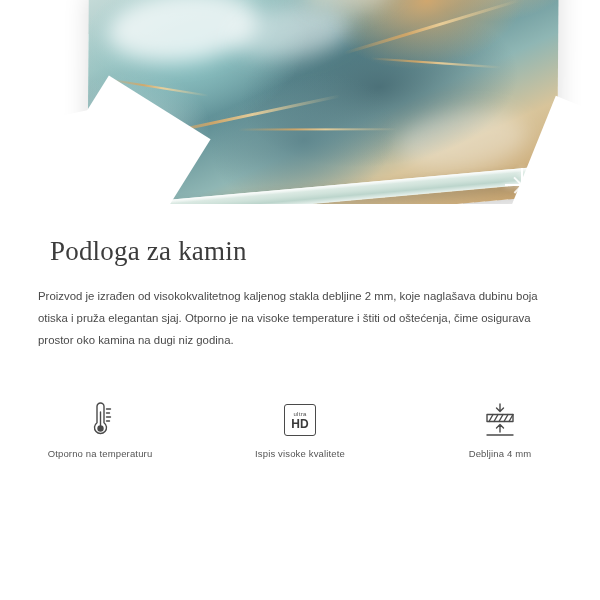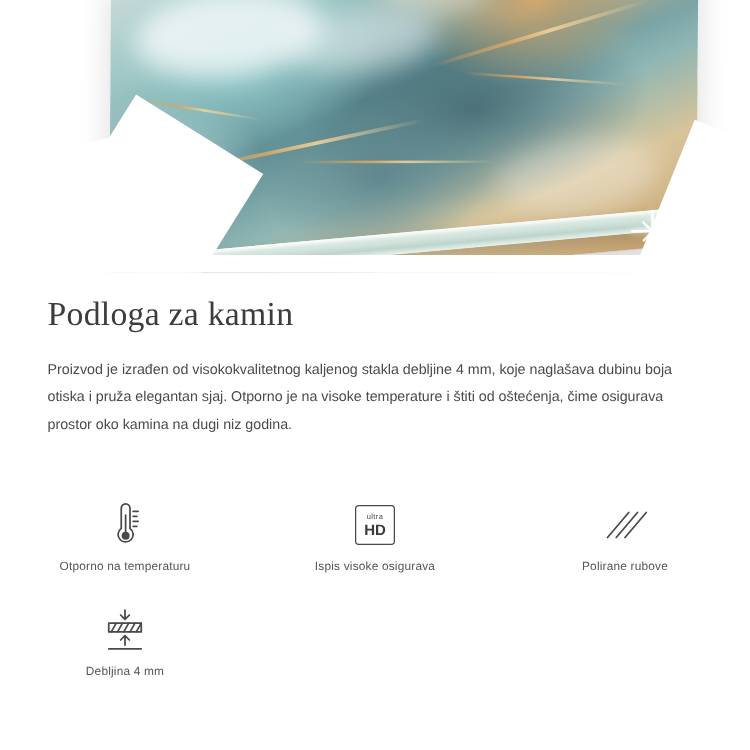--- a/index.html
+++ b/index.html
@@ -168,21 +168,21 @@
   
   .content {
     position: absolute;
     left: 0;
     top: 218px;
     width: 600px;
   }
 
   .headline {
     margin: 0;
-    padding: 16px 38px 0 38px;
+    padding: 16px 38px 0 50px;
     font-family: "Liberation Serif", serif;
     font-weight: 400;
     font-size: 27px;
     line-height: 1.28;
     color: #3c3c3c;
     letter-spacing: 0.2px;
   }
   .headline .line2 { display: block; }
 
   .body-copy {
@@ -287,21 +287,21 @@
         <span class="diag d1"></span>
         <span class="diag d2"></span>
       </div>
     </div>
   </div>
 
   <div class="content">
     <h1 class="headline">
       <span>Podloga za kamin</span>
     </h1>
-    <p class="body-copy">Proizvod je izrađen od visokokvalitetnog kaljenog stakla debljine 4 mm, koje naglašava dubinu boja otiska i pruža elegantan sjaj. Otporno je na visoke temperature i štiti od oštećenja, čime osigurava prostor oko kamina na dugi niz godina.</p>
+    <p class="body-copy">Proizvod je izrađen od visokokvalitetnog kaljenog stakla debljine 2 mm, koje naglašava dubinu boja otiska i pruža elegantan sjaj. Otporno je na visoke temperature i štiti od oštećenja, čime osigurava prostor oko kamina na dugi niz godina.</p>
   </div>
 
   <div class="features">
 
     <div class="feature">
       <div class="feature-icon">
         <svg width="34" height="40" viewBox="0 0 34 40" aria-hidden="true">
           <path class="ico-stroke" d="M14 6.5a3.5 3.5 0 0 1 7 0v16.2a6 6 0 1 1-7 0V6.5z"></path>
           <path class="ico-stroke" d="M17.5 12v13.5"></path>
           <circle class="ico-fill" cx="17.5" cy="28.5" r="3.2"></circle>
@@ -311,33 +311,25 @@
       <div class="feature-label">Otporno na temperaturu</div>
     </div>
 
     <div class="feature">
       <div class="feature-icon">
         <div class="hd-box">
           <span class="ultra">ultra</span>
           <span class="hd">HD</span>
         </div>
       </div>
-      <div class="feature-label">Ispis visoke osigurava</div>
+      <div class="feature-label">Ispis visoke kvalitete</div>
     </div>
 
 
 
-    <div class="feature">
-      <div class="feature-icon">
-        <svg width="40" height="34" viewBox="0 0 40 34" aria-hidden="true">
-          <path class="ico-stroke" d="M6 27 23 7M13 27 30 7M20 27 37 7"></path>
-        </svg>
-      </div>
-      <div class="feature-label">Polirane rubove</div>
-    </div>
 
     <div class="feature">
       <div class="feature-icon">
         <svg width="40" height="40" viewBox="0 0 40 40" aria-hidden="true">
           <path class="ico-stroke" d="M20 4v7M16.5 8l3.5 3.5L23.5 8"></path>
           <rect class="ico-stroke" x="7" y="14.5" width="26" height="7"></rect>
           <path class="ico-stroke" d="M9 21.5 13 14.5M14 21.5 18 14.5M19 21.5 23 14.5M24 21.5 28 14.5M29 21.5 33 14.5"></path>
           <path class="ico-stroke" d="M20 32v-7M16.5 28l3.5-3.5L23.5 28"></path>
           <path class="ico-stroke" d="M7 35h26"></path>
         </svg>

